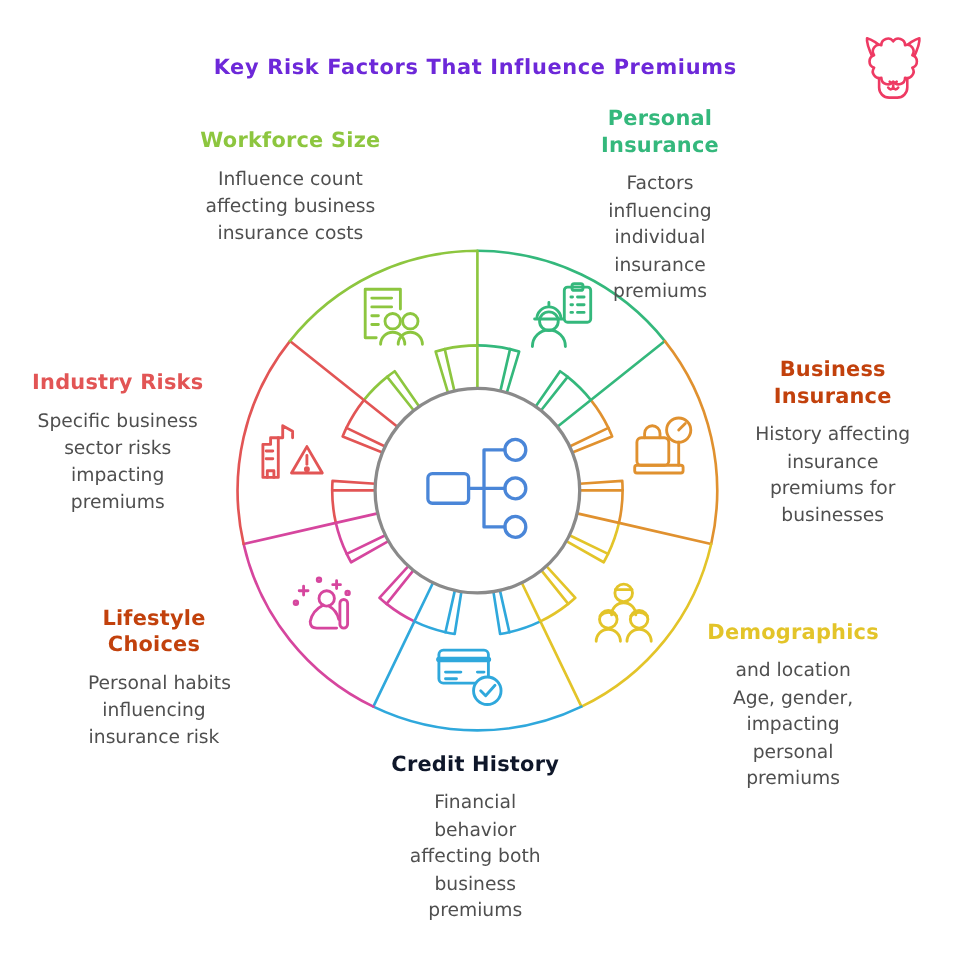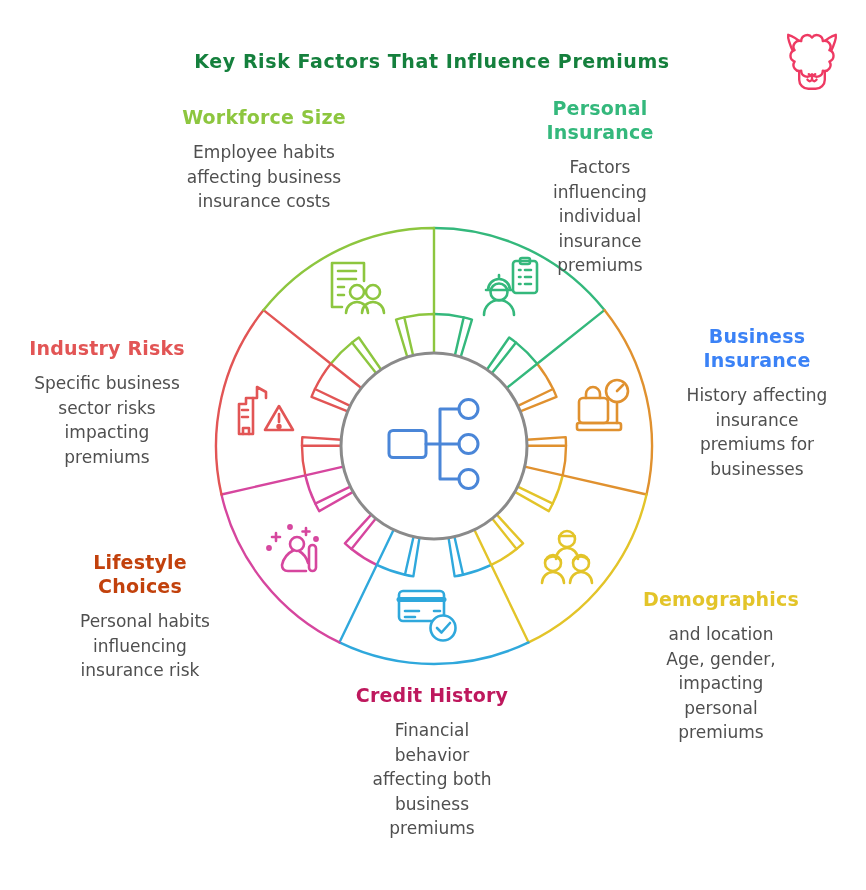--- a/index.html
+++ b/index.html
@@ -1,19 +1,19 @@
 <!DOCTYPE html>
 <html><head>
 <meta charset="utf-8">
 <style>
   html,body{margin:0;padding:0;background:#fff;}
   .stage{position:relative;width:866px;height:890px;background:#fff;overflow:hidden;
          font-family:"DejaVu Sans","Liberation Sans",sans-serif;}
   .page-title{position:absolute;left:432px;top:50px;transform:translateX(-50%);
-              white-space:nowrap;font-size:19px;font-weight:bold;color:#15803d;letter-spacing:.6px;}
+              white-space:nowrap;font-size:19px;font-weight:bold;color:#6d28d9;letter-spacing:.6px;}
   .factor{position:absolute;transform:translateX(-50%);text-align:center;}
   .factor .ftitle{font-size:19px;font-weight:bold;line-height:24px;margin-bottom:11px;letter-spacing:.2px;}
   .factor .line{font-size:17px;line-height:24.5px;color:#4f4f4f;white-space:nowrap;}
   svg{position:absolute;}
   #wheel{left:0;top:0;}
   #logo{left:780px;top:26px;}
 </style>
 </head>
 <body>
 
@@ -125,55 +125,55 @@
 
     <g transform="translate(358,289)" fill="none" stroke-width="2.6" stroke-linecap="round" stroke-linejoin="round" stroke="#8dc63f">
       <path d="M 6 -8 V -26 H -26 V 18 H -16"></path>
       <path d="M -20 -18 H -2 M -20 -10 H -2 M -20 -2 H -14 M -20 6 H -14"></path>
       <circle cx="-1" cy="3" r="7"></circle>
       <circle cx="15" cy="3" r="7"></circle>
       <path d="M -12 24 a 11 11 0 0 1 22 0 M 4 24 a 11 11 0 0 1 22 0"></path>
     </g>
   </svg>
 
-  <div class="factor" style="left:264px;top:105px;width:240px;">
+  <div class="factor" style="left:264px;top:116px;width:240px;">
     <div class="ftitle" style="color: rgb(141, 198, 63);">Workforce Size</div>
-    <div class="line">Employee habits</div>
+    <div class="line">Influence count</div>
     <div class="line">affecting business</div>
     <div class="line">insurance costs</div>
   </div>
 
   <div class="factor" style="left:600px;top:96px;width:130px;">
     <div class="ftitle" style="color: rgb(52, 184, 124);">Personal Insurance</div>
     <div class="line">Factors</div>
     <div class="line">influencing</div>
     <div class="line">individual</div>
     <div class="line">insurance</div>
     <div class="line">premiums</div>
   </div>
 
   <div class="factor" style="left:757px;top:324px;width:150px;">
-    <div class="ftitle" style="color: #3b82f6;">Business Insurance</div>
+    <div class="ftitle" style="color: #c2410c;">Business Insurance</div>
     <div class="line">History affecting</div>
     <div class="line">insurance</div>
     <div class="line">premiums for</div>
     <div class="line">businesses</div>
   </div>
 
-  <div class="factor" style="left:721px;top:563px;width:220px;margin-top:24px;">
+  <div class="factor" style="left:721px;top:563px;width:220px;">
     <div class="ftitle" style="color: rgb(227, 196, 41);">Demographics</div>
     <div class="line">and location</div>
     <div class="line">Age, gender,</div>
     <div class="line">impacting</div>
     <div class="line">personal</div>
     <div class="line">premiums</div>
   </div>
 
   <div class="factor" style="left:432px;top:683px;width:240px;">
-    <div class="ftitle" style="color: #be185d;">Credit History</div>
+    <div class="ftitle" style="color: #0f172a;">Credit History</div>
     <div class="line">Financial</div>
     <div class="line">behavior</div>
     <div class="line">affecting both</div>
     <div class="line">business</div>
     <div class="line">premiums</div>
   </div>
 
   <div class="factor" style="left:140px;top:550px;width:120px;">
     <div class="ftitle" style="color: #c2410c;">Lifestyle Choices</div>
     <div class="line">Personal habits</div>

